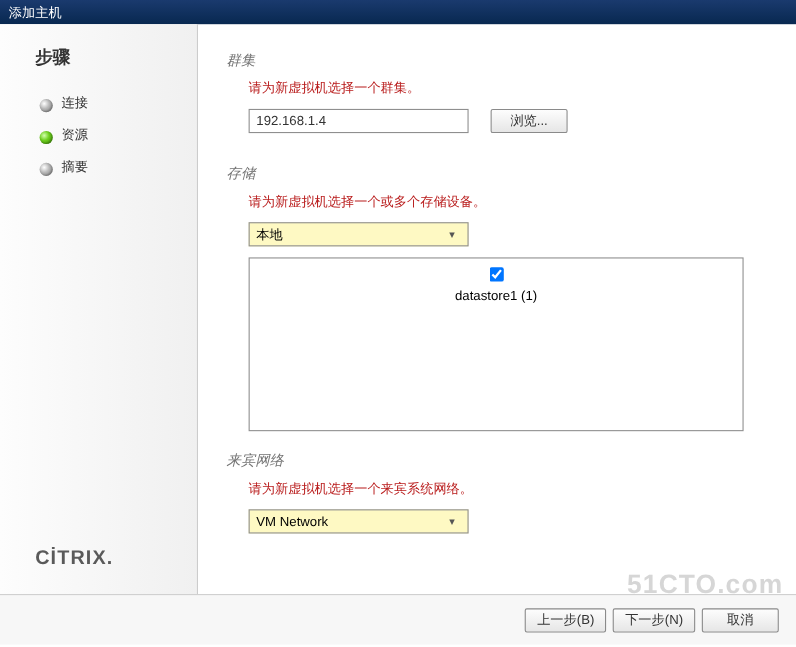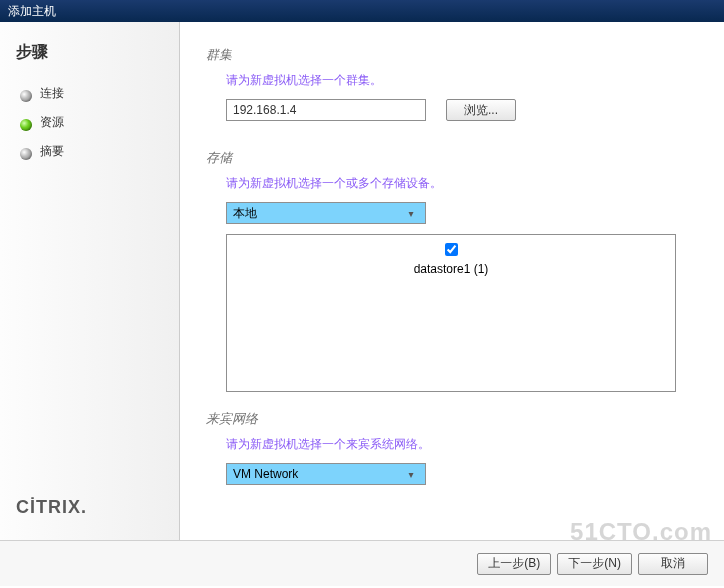--- a/index.html
+++ b/index.html
@@ -22,21 +22,21 @@
       align-items: center;
     }
     .main {
       display: flex;
       height: 518px;
     }
     .sidebar {
       width: 180px;
       background: linear-gradient(to right, #fdfdfd, #f0f0f0);
       border-right: 1px solid #ccc;
-      padding: 20px 16px;
+      padding: 20px 32px;
       display: flex;
       flex-direction: column;
     }
     .sidebar-title {
       font-size: 16px;
       font-weight: bold;
       color: #333;
       margin-bottom: 18px;
     }
     .step-item {
@@ -73,21 +73,21 @@
       padding: 24px 26px 10px 26px;
       overflow: hidden;
     }
     .section-title {
       color: #737373;
       font-size: 13px;
       margin-bottom: 8px;
       font-style: italic;
     }
     .section-desc {
-      color: #8b5cf6;
+      color: #b91c1c;
       margin-left: 20px;
       margin-bottom: 10px;
     }
     .row-indent {
       margin-left: 20px;
       display: flex;
       align-items: center;
       gap: 20px;
       margin-bottom: 28px;
     }
@@ -111,21 +111,21 @@
       align-items: center;
       justify-content: center;
       cursor: pointer;
       border-radius: 2px;
       color: #333;
       font-size: 12px;
       font-family: inherit;
     }
     .dropdown {
       border: 1px solid #8f8f8f;
-      background: #7dd3fc;
+      background: #fef9c3;
       height: 22px;
       width: 200px;
       padding: 2px 6px;
       display: flex;
       align-items: center;
       justify-content: space-between;
       margin-left: 20px;
       margin-bottom: 10px;
       cursor: pointer;
     }

